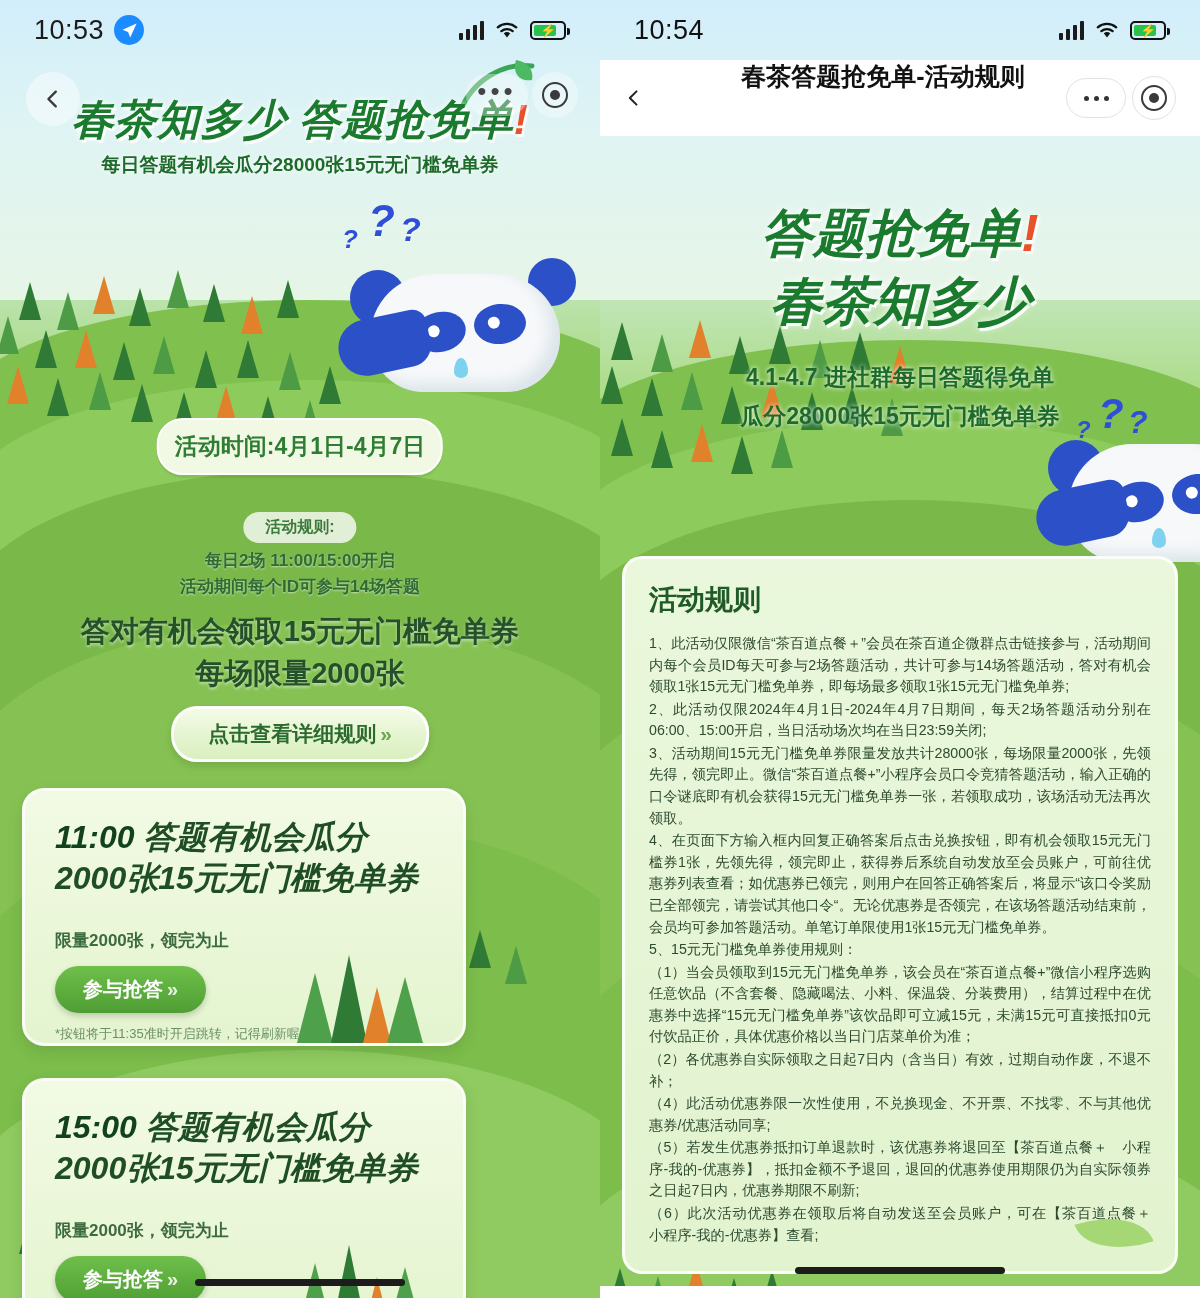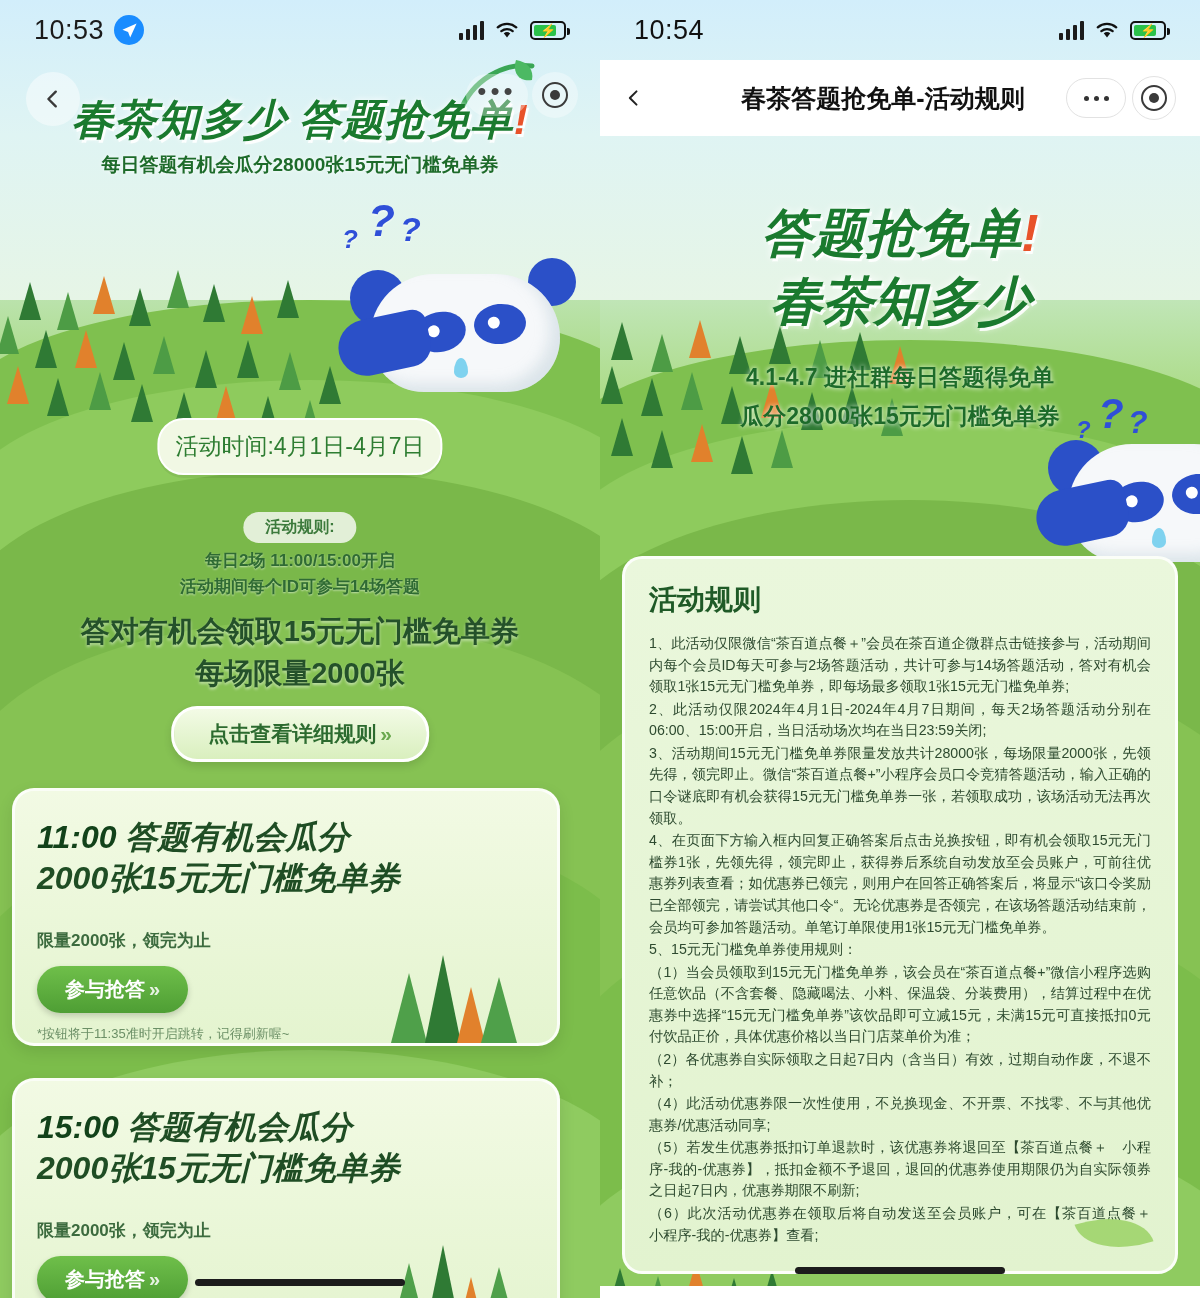--- a/index.html
+++ b/index.html
@@ -151,21 +151,21 @@
   .tree::before {
     content: ""; position: absolute; left: -11px; top: 0;
     border-left: 11px solid transparent; border-right: 11px solid transparent;
     border-bottom: 38px solid #2f7a34;
   }
   .tree.lite::before { border-bottom-color: #4d9c45; }
   .tree.orange::before { border-bottom-color: #e1812c; }
 
   .time-pill {
     position: absolute; left: 50%; transform: translateX(-50%); top: 418px; z-index: 20;
-    background: #f1f8e4; color: #2e7d32; font-size: 23px; font-weight: 400;
+    background: #f1f8e4; color: #2e7d32; font-size: 23px; font-weight: 700;
     padding: 11px 16px; border-radius: 26px; box-shadow: 0 3px 0 rgba(0,0,0,.06);
     border: 2px solid #fff;
   }
   .rule-pill {
     position: absolute; left: 50%; transform: translateX(-50%); top: 512px; z-index: 20;
     background: rgba(255,255,255,.78); color: #3c7a3c; font-size: 16px; font-weight: 700;
     padding: 5px 22px; border-radius: 16px;
   }
   .rule-lines {
     position: absolute; left: 0; top: 548px; width: 600px; z-index: 20; text-align: center;
@@ -181,25 +181,25 @@
   .big2 { top: 654px; }
   .detail-btn {
     position: absolute; left: 50%; transform: translateX(-50%); top: 706px; z-index: 22;
     background: linear-gradient(#f3fbe6,#d9efbe); color: #2c6b2f; font-size: 21px; font-weight: 800;
     padding: 11px 34px; border-radius: 26px; border: 3px solid #ffffff;
     box-shadow: 0 4px 8px rgba(0,0,0,.12);
   }
   .detail-btn .chev { color: #6aa84f; margin-left: 4px; }
 
   .card {
-    position: absolute; left: 12px; width: 548px; z-index: 24;
+    position: absolute; left: 22px; width: 444px; z-index: 24;
     border-radius: 22px; background: linear-gradient(#f2fae4, #e4f4cf);
     border: 3px solid rgba(255,255,255,.8);
     box-shadow: 0 6px 16px rgba(0,0,0,.10);
-    padding: 26px 30px 24px 22px; overflow: hidden;
+    padding: 26px 30px 24px 30px; overflow: hidden;
   }
   .card1 { top: 788px; height: 258px; }
   .card2 { top: 1078px; height: 258px; }
   .card .ctitle {
     font-size: 32px; font-weight: 900; font-style: italic; color: #1f4d24;
     line-height: 1.28;
   }
   .card .ctitle .tm { color: #12421a; }
   .card .climit {
     margin-top: 30px; font-size: 17px; color: #3c6b3e; font-weight: 600;
@@ -220,21 +220,21 @@
   }
 
   
   .screen-right {
     position: relative; width: 600px; height: 1286px; overflow: hidden;
     background: linear-gradient(#cfeefa 0%, #d9f2f2 14%, #a9da80 32%, #8ccb60 52%, #80c255 72%, #9bd573 90%, #bae3a2 100%);
   }
   .screen-right .status-bar .status-time { color: #111; }
   .r-navbar {
     position: absolute; top: 60px; left: 0; width: 600px; height: 76px; z-index: 40;
-    background: #ffffff; display: flex; align-items: center; padding: 0 24px;
+    background: #ffffff; display: flex; padding: 0 24px;
   }
   .r-navbar .back { width: 36px; display: flex; align-items: center; }
   .r-navbar .back svg { width: 20px; height: 20px; }
   .r-title {
     flex: 1; text-align: center; font-size: 25px; font-weight: 700; color: #111;
     padding-left: 40px;
   }
   .r-caps { display: flex; align-items: center; gap: 6px; }
   .r-caps .dots {
     width: 60px; height: 40px; border-radius: 20px; border: 1.5px solid #e2e2e2;

